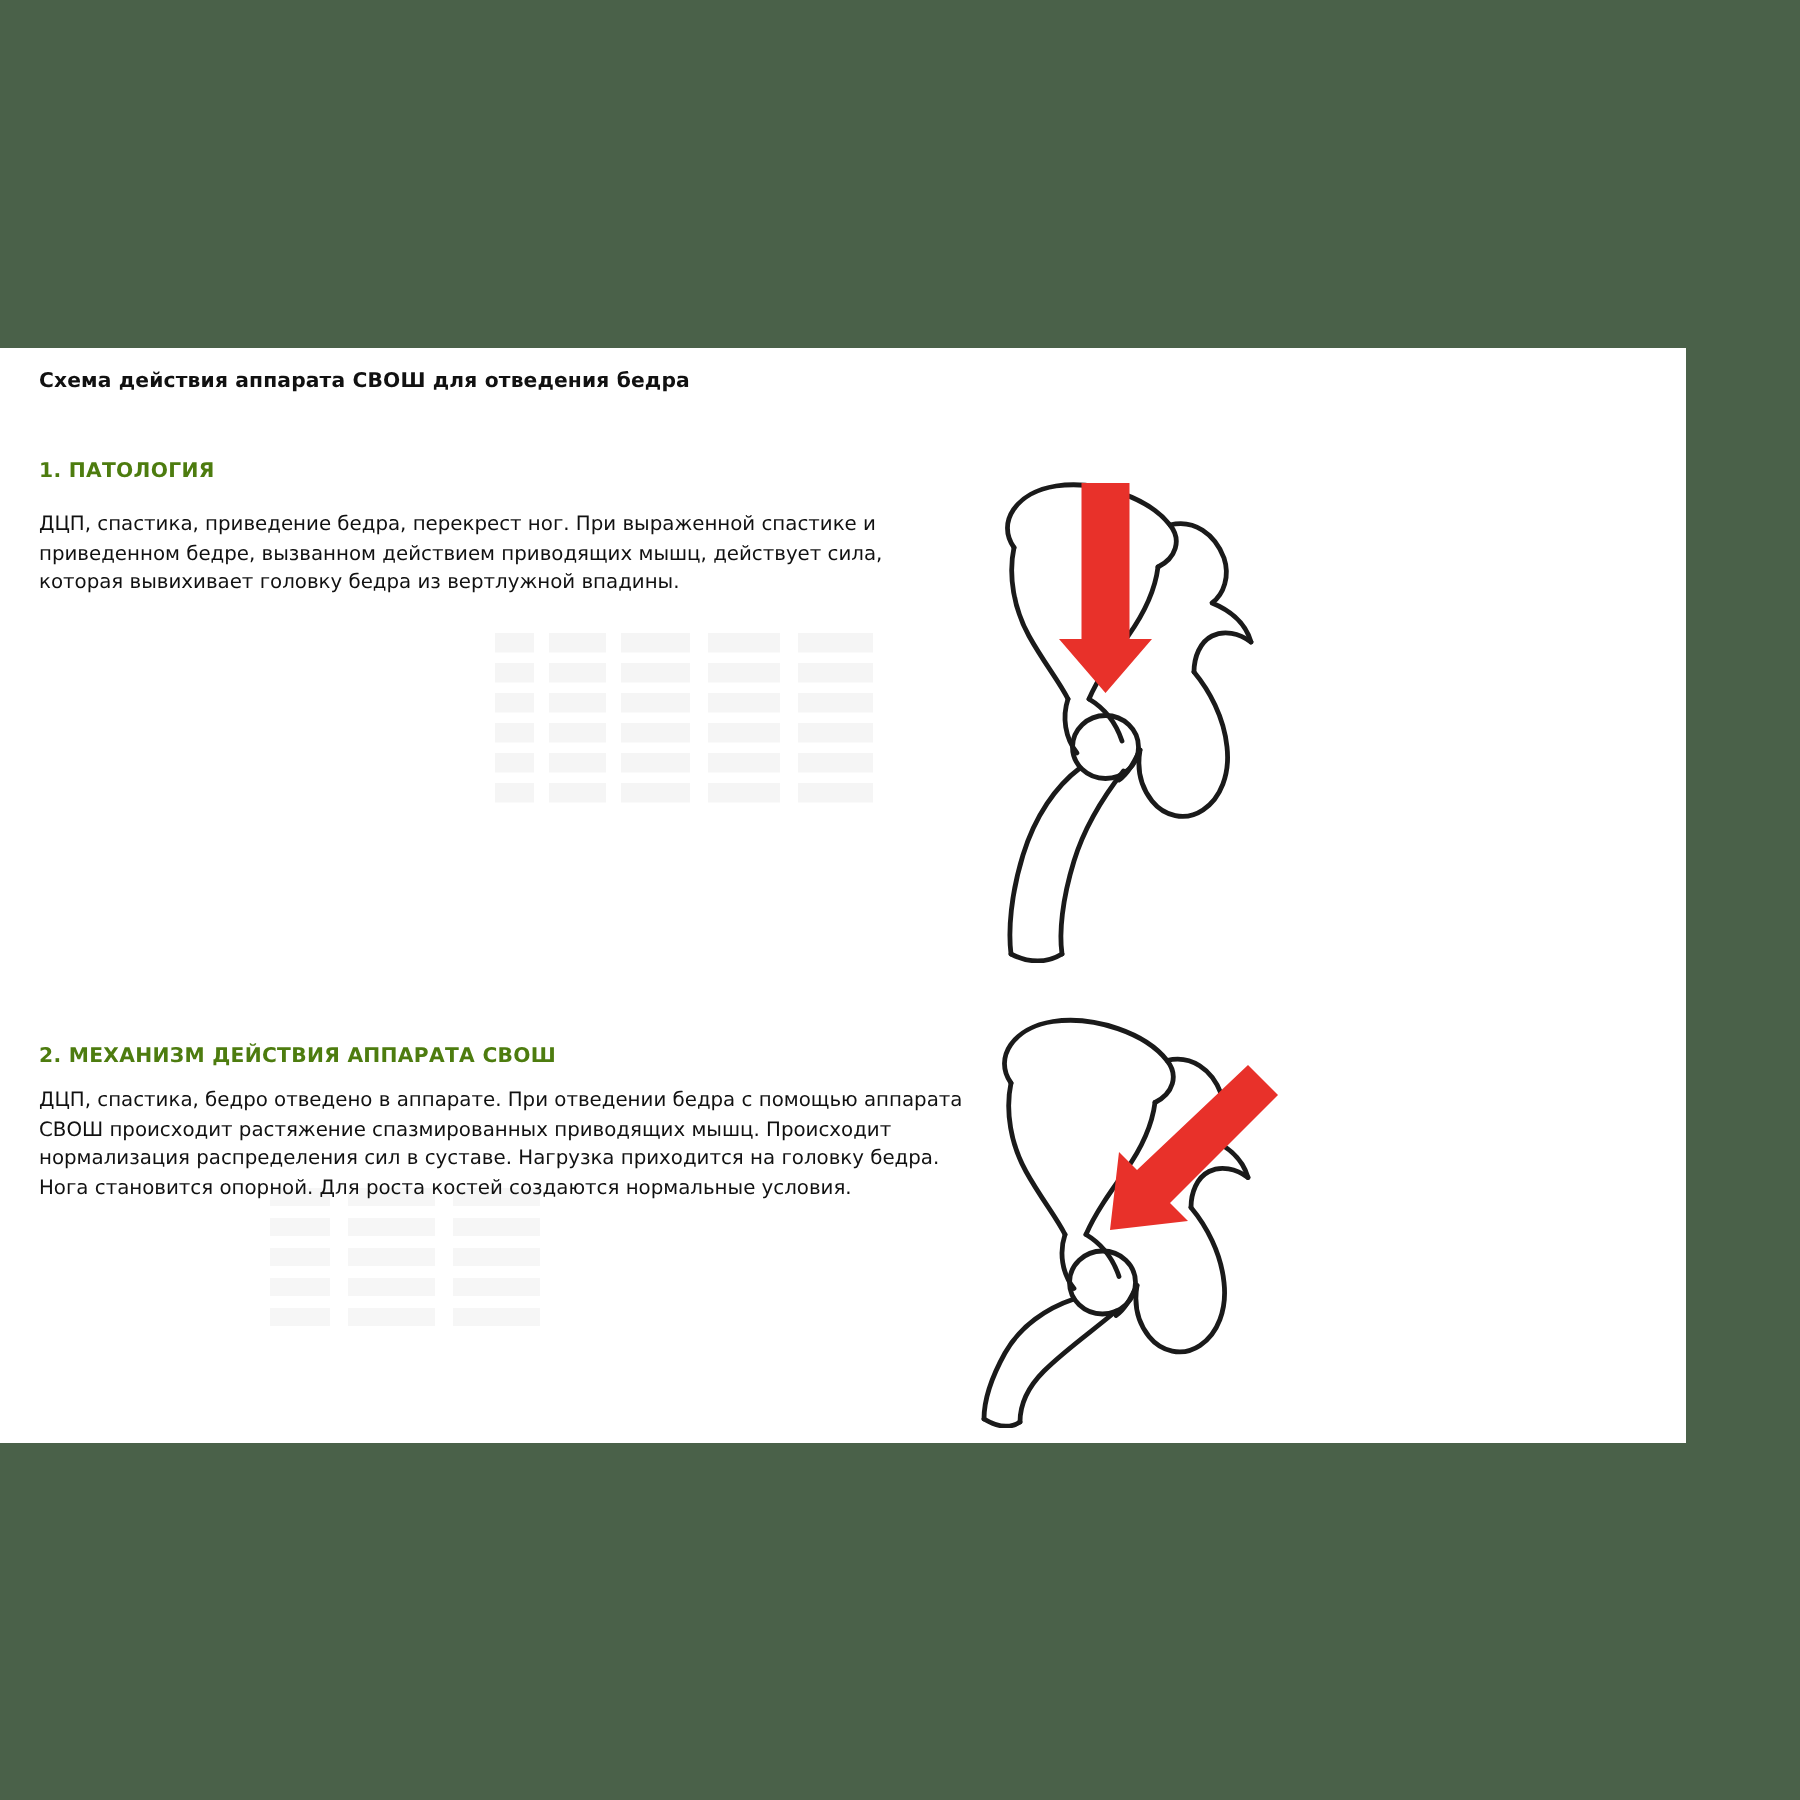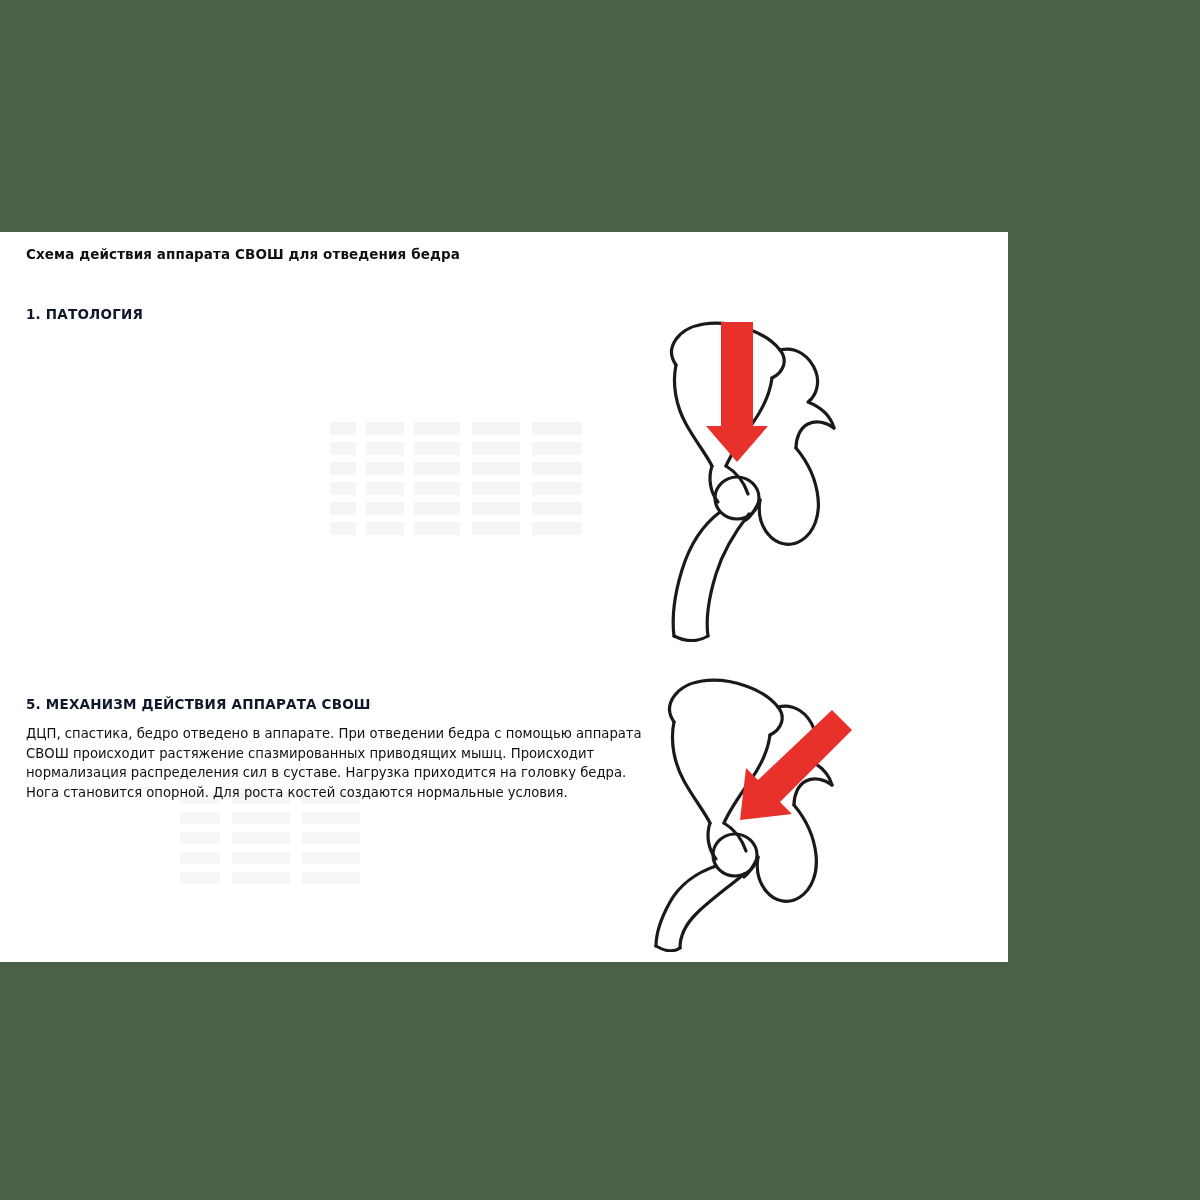--- a/index.html
+++ b/index.html
@@ -17,38 +17,38 @@
     position: relative;
     width: 1200px;
     height: 1200px;
     background: #4a6149;
   }
   
   #sheet {
     position: absolute;
     left: 0;
     top: 232px;
-    width: 1008px;
+    width: 1124px;
     height: 730px;
     background: #ffffff;
   }
   #doc-title {
     position: absolute;
     left: 26px;
     top: 14px;
     font-size: 13.5px;
     font-weight: bold;
     color: #111111;
     letter-spacing: 0.1px;
   }
   .section-heading {
     position: absolute;
     font-size: 13.5px;
     font-weight: bold;
-    color: #0f172a;
+    color: #4d7c0f;
     letter-spacing: 0.2px;
   }
   .section-body {
     position: absolute;
     font-size: 13.2px;
     line-height: 19.6px;
     color: #111111;
   }
   #sec1-heading { left: 26px; top: 74px; }
   #sec1-body    { left: 26px; top: 108px; width: 600px; }
@@ -130,20 +130,22 @@
     </div>
     <div id="ghost-block2">
       <div class="grow"></div>
         <div class="grow"></div>
         <div class="grow"></div>
       <div class="grow"></div>
         <div class="grow"></div>
     </div>
 
     <div id="sec1-heading" class="section-heading">1. ПАТОЛОГИЯ</div>
+    <div id="sec1-body" class="section-body">ДЦП, спастика, приведение бедра, перекрест ног.
+При выраженной спастике и приведенном бедре, вызванном действием приводящих мышц, действует сила, которая вывихивает головку бедра из вертлужной впадины.</div>
 
     <div id="fig1" class="figure">
       <svg width="290" height="340" viewBox="0 0 290 340" xmlns="http://www.w3.org/2000/svg">
         <g fill="none" stroke="#1a1a1a" stroke-width="3.2" stroke-linecap="round" stroke-linejoin="round">
 
           <path d="M56 63 C 44 46, 58 26, 84 22 C 112 18, 146 30, 160 48 C 168 58, 164 70, 152 76"></path>
           <path d="M56 63 C 52 82, 56 104, 66 122 C 76 140, 86 152, 92 164"></path>
           <path d="M152 76 C 150 92, 142 108, 132 122 C 122 136, 112 150, 106 164"></path>
 
           <path d="M92 164 C 88 176, 90 190, 98 200"></path>
@@ -160,21 +162,21 @@
           <path d="M176 146 C 186 158, 196 176, 198 196 C 200 214, 194 230, 182 238 C 170 246, 156 242, 148 232 C 140 222, 138 210, 140 198"></path>
           <path d="M140 198 C 136 206, 132 214, 126 218"></path>
         </g>
 
         <g>
           <polygon points="101,20 133,20 133,124 148,124 117,160 86,124 101,124" fill="#e8312a"></polygon>
         </g>
       </svg>
     </div>
 
-    <div id="sec2-heading" class="section-heading">5. МЕХАНИЗМ ДЕЙСТВИЯ АППАРАТА СВОШ</div>
+    <div id="sec2-heading" class="section-heading">2. МЕХАНИЗМ ДЕЙСТВИЯ АППАРАТА СВОШ</div>
     <div id="sec2-body" class="section-body">ДЦП, спастика, бедро отведено в аппарате. При отведении бедра с помощью аппарата СВОШ происходит растяжение спазмированных приводящих мышц. Происходит нормализация распределения сил в суставе. Нагрузка приходится на головку бедра. Нога становится опорной. Для роста костей создаются нормальные условия.</div>
 
     <div id="fig2" class="figure">
       <svg width="290" height="290" viewBox="0 0 290 290" xmlns="http://www.w3.org/2000/svg">
         <g fill="none" stroke="#1a1a1a" stroke-width="3.2" stroke-linecap="round" stroke-linejoin="round">
 
           <path d="M54 60 C 42 43, 56 23, 82 19 C 110 15, 144 27, 158 45 C 166 55, 162 67, 150 73"></path>
           <path d="M54 60 C 50 79, 54 101, 64 119 C 74 137, 84 149, 90 161"></path>
           <path d="M150 73 C 148 89, 140 105, 130 119 C 120 133, 110 147, 104 161"></path>
 

